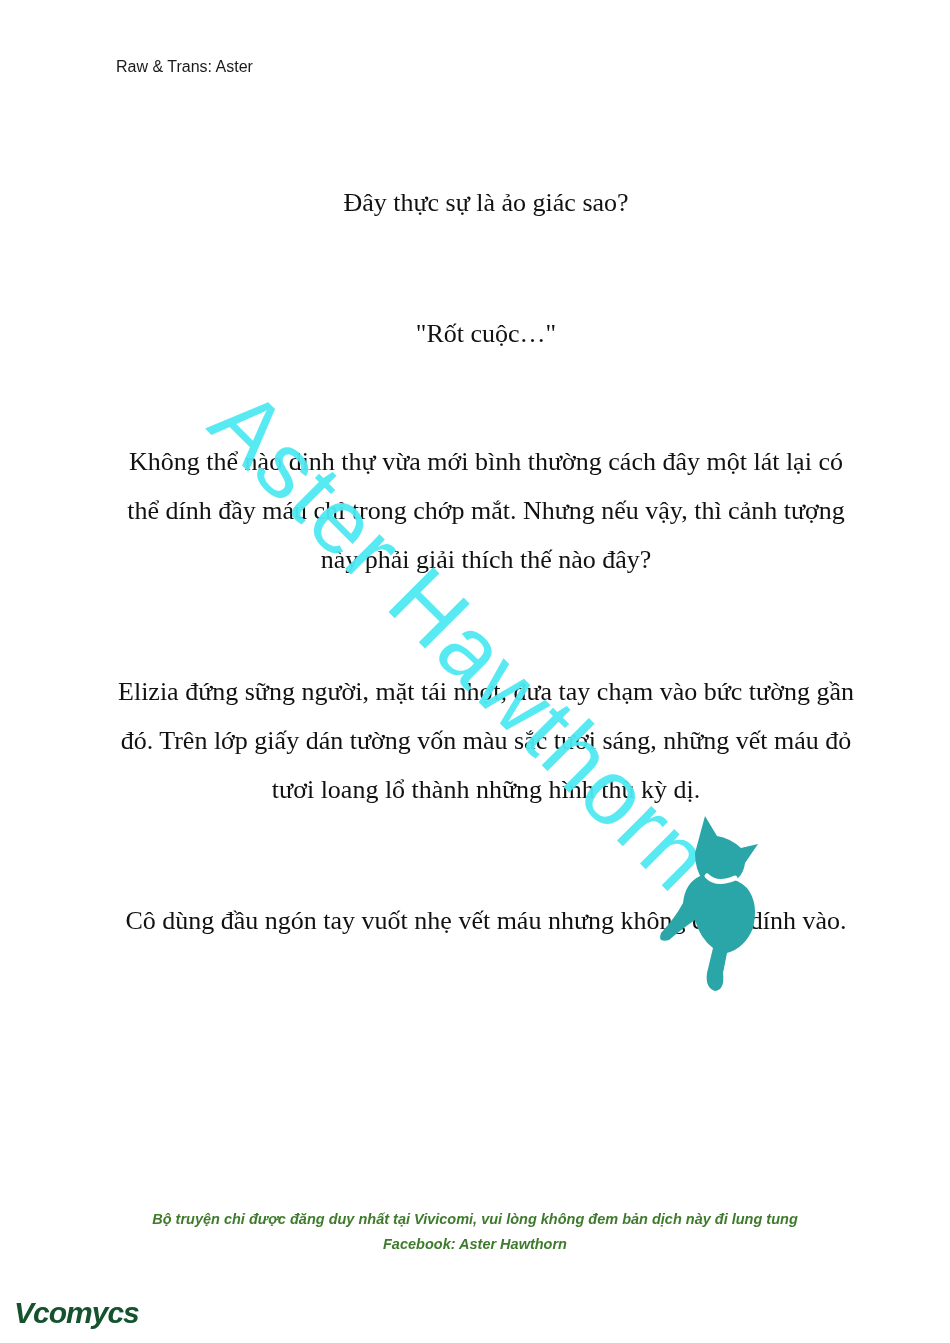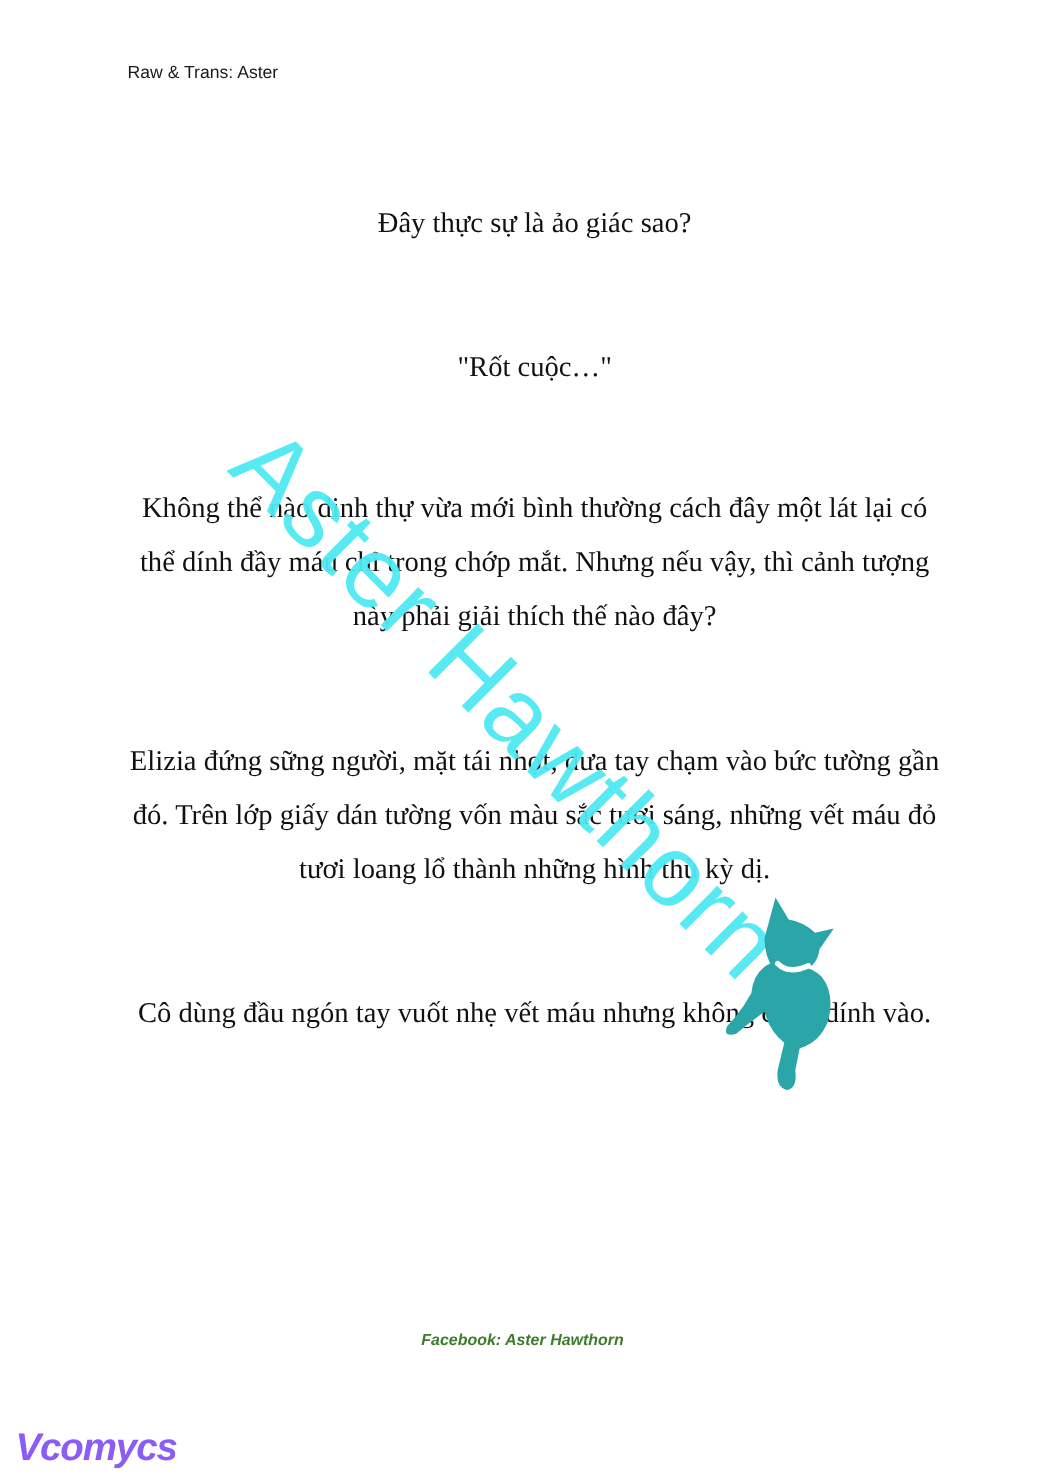--- a/index.html
+++ b/index.html
@@ -26,21 +26,21 @@
     .cat { position: absolute; left: 655px; top: 808px; width: 120px; height: 185px; }
     .footer {
       position: absolute; left: 0; width: 950px; top: 1207px;
       text-align: center; font-family: "Liberation Sans", sans-serif;
       font-style: italic; font-weight: bold; font-size: 14.5px;
       color: #3f7b2c; line-height: 25px;
     }
     .logo { position: absolute; left: 14px; top: 1296px; width: 130px; height: 40px; }
     .logo-text {
       font-family: "Liberation Sans", sans-serif; font-style: italic; font-weight: bold;
-      font-size: 35px; color: #8b5cf6; letter-spacing: -1px; margin-top: 48px;
+      font-size: 30px; color: #14532d; letter-spacing: -1px; margin-top: 48px;
     }
   </style>
 </head>
 <body>
 
 <div class="header">Raw &amp; Trans: Aster</div>
 
 <p class="para" style="top:178px;">Đây thực sự là ảo giác sao?</p>
 <p class="para" style="top:309px;">"Rốt cuộc…"</p>
 <p class="para" style="top:437px;">Không thể nào dinh thự vừa mới bình thường cách đây một lát lại có thể dính đầy máu chỉ trong chớp mắt. Nhưng nếu vậy, thì cảnh tượng này phải giải thích thế nào đây?</p>
@@ -51,18 +51,19 @@
 
 <svg class="cat" viewBox="0 0 120 185">
   <g fill="#2aa5a8">
     <path d="M40 45 L50 8 L62 28 Q75 30 86 40 L103 36 L90 55 Q88 70 75 75 Q60 80 48 72 Q40 62 40 45 Z"></path>
     <path d="M45 68 Q30 75 28 95 Q20 110 6 125 Q2 135 14 132 Q28 120 40 112 Q45 130 58 140 L52 165 Q50 180 60 183 Q70 182 68 165 L72 145 Q90 140 98 120 Q104 95 92 80 Q80 68 65 72 Z"></path>
   </g>
   <path d="M52 68 Q62 78 80 70" stroke="#ffffff" stroke-width="5" fill="none" stroke-linecap="round"></path>
 </svg>
 
 <div class="footer">
+  <div>Bộ truyện chỉ được đăng duy nhất tại Vivicomi, vui lòng không đem bản dịch này đi lung tung</div>
   <div>Facebook: Aster Hawthorn</div>
 </div>
 
 <div class="logo">
   <span class="logo-text">Vcomycs</span>
 </div>
 
 </body></html>

